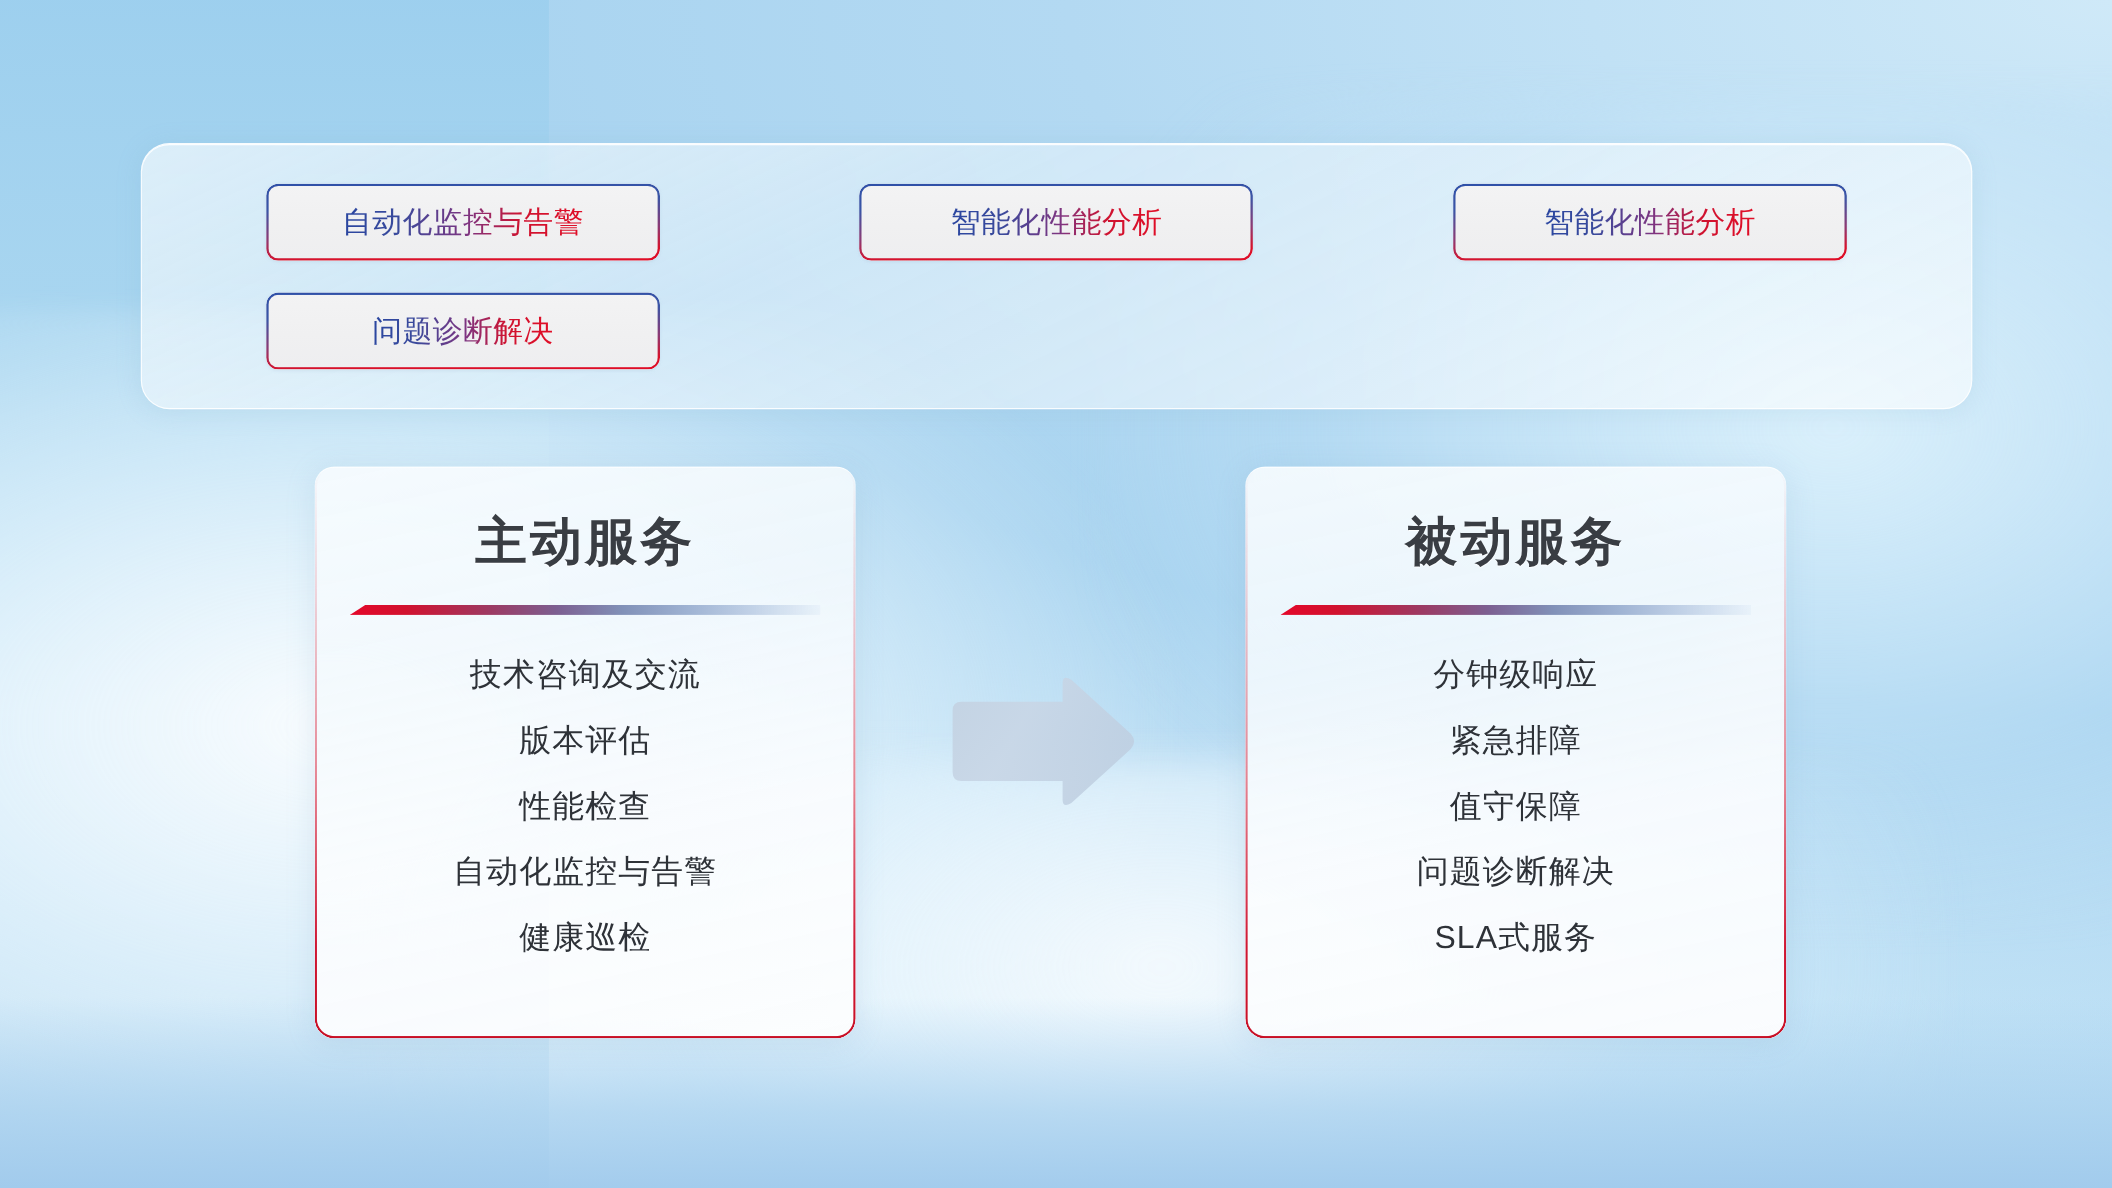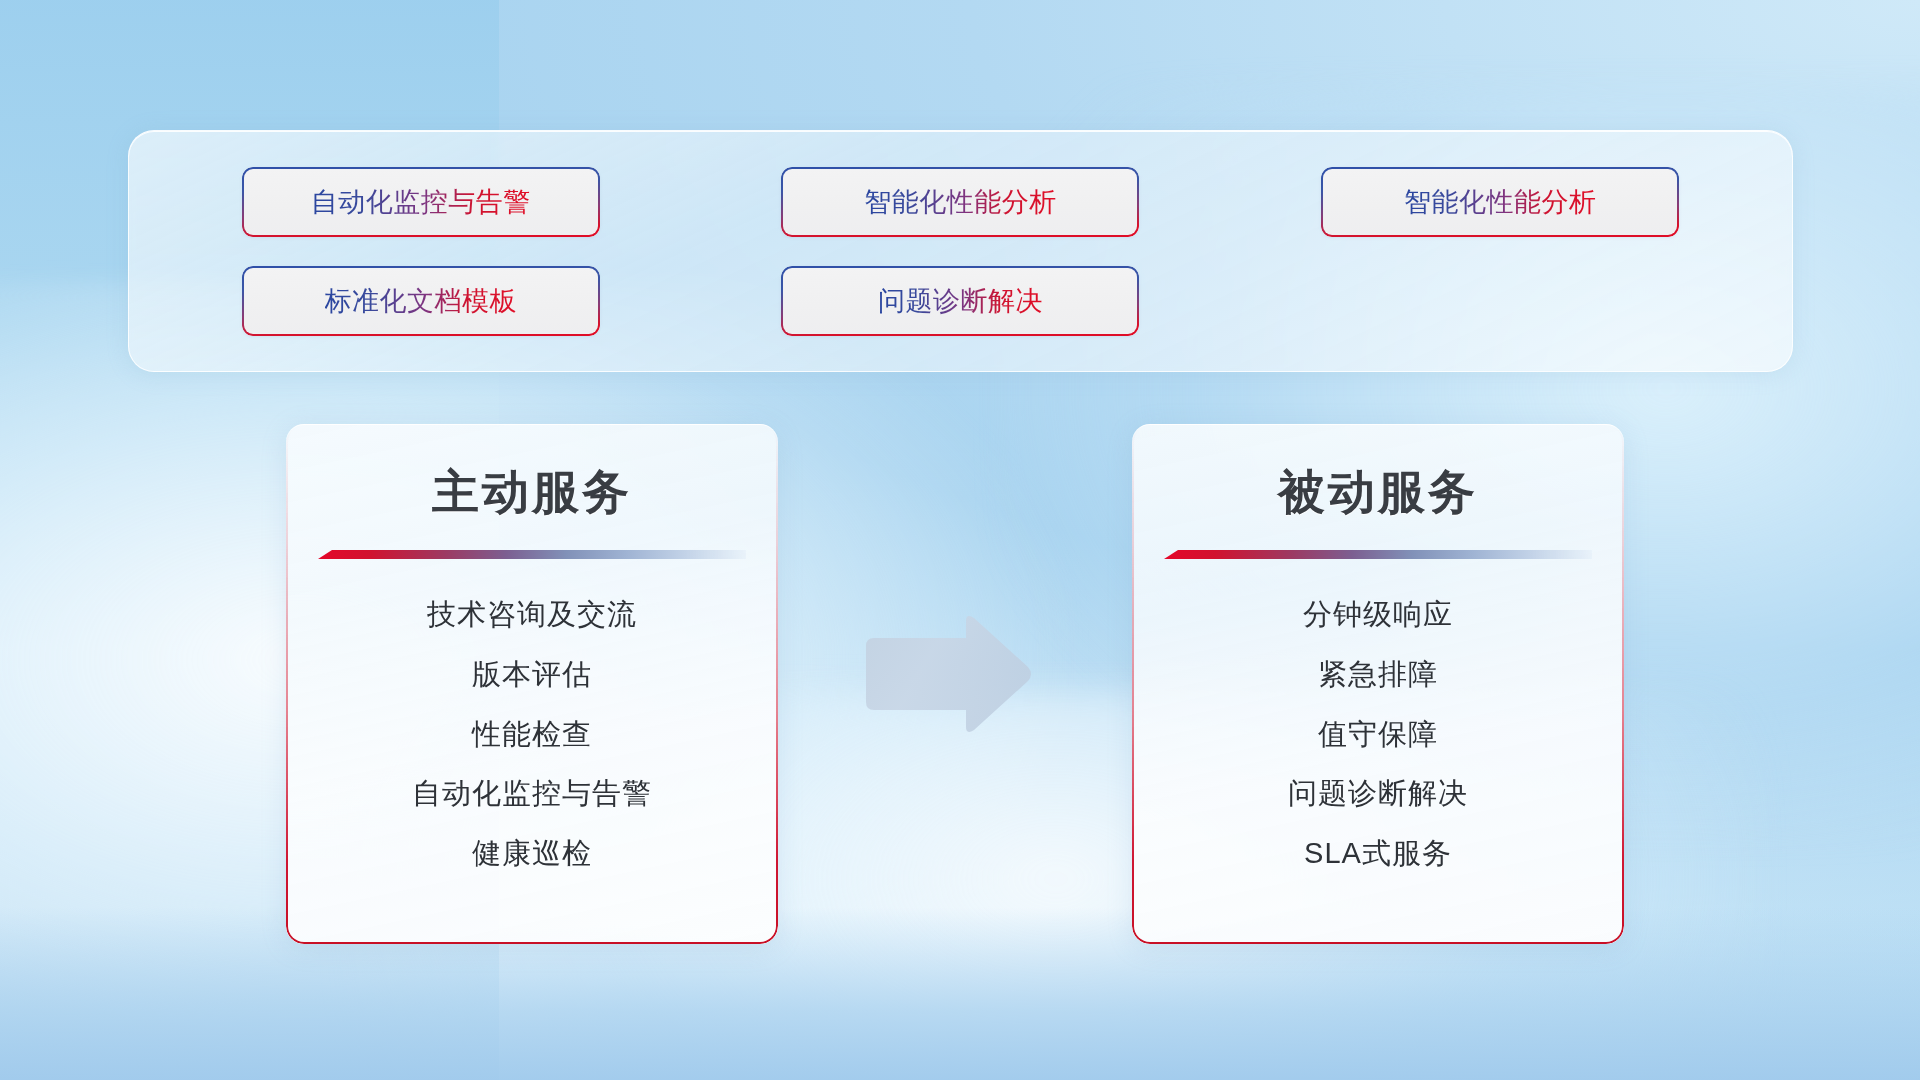--- a/index.html
+++ b/index.html
@@ -178,23 +178,20 @@
 
 
     <div class="tag">
       <span class="tag-label">智能化性能分析</span>
     </div>
 
     <div class="tag">
       <span class="tag-label">智能化性能分析</span>
     </div>
 
-    <div class="tag">
-      <span class="tag-label">标准化文档模板</span>
-    </div>
 
     <div class="tag">
       <span class="tag-label">问题诊断解决</span>
     </div>
 
   </div>
 </div>
 
 <div class="card card-left">
   <div class="card-title">主动服务</div>

